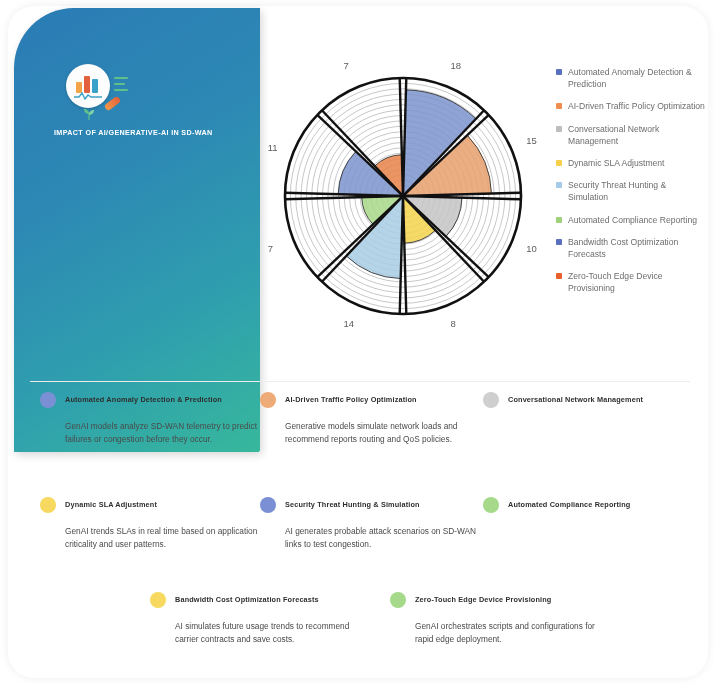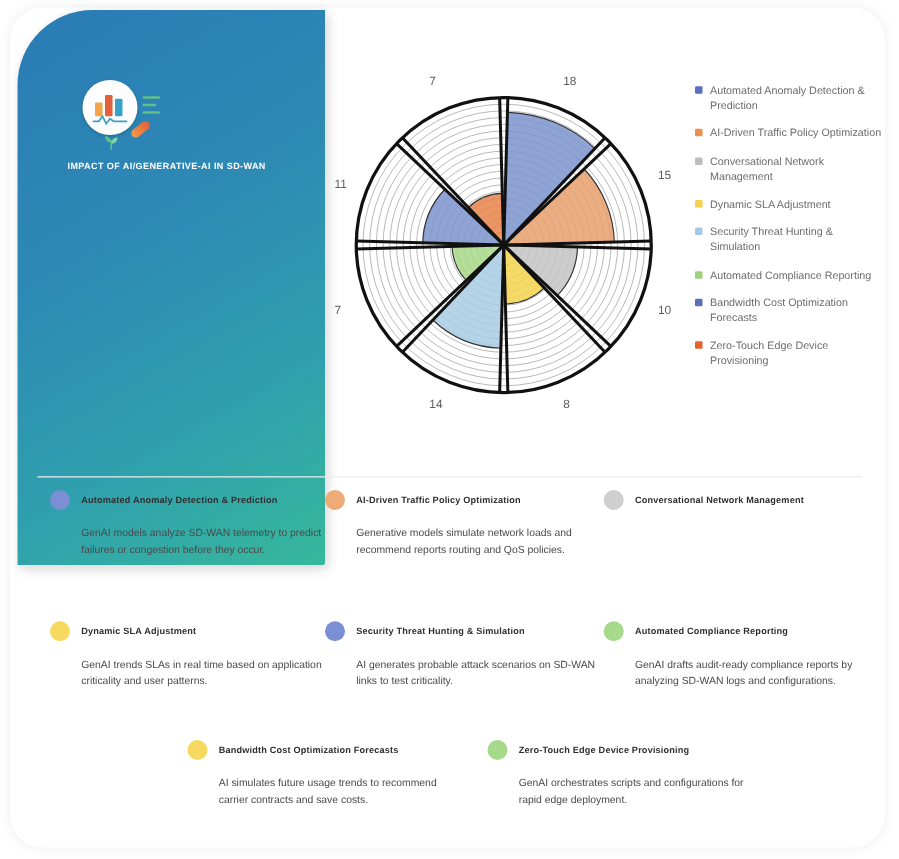--- a/index.html
+++ b/index.html
@@ -318,28 +318,27 @@
             <span class="card-dot" style="background: rgb(246, 217, 94);"></span>
             <span class="card-title">Dynamic SLA Adjustment</span>
           </div>
           <div class="card-body">GenAI trends SLAs in real time based on application criticality and user patterns.</div>
         </div>
         <div class="card" style="left: 220px; top: 0px;">
           <div class="card-head">
             <span class="card-dot" style="background: rgb(123, 144, 212);"></span>
             <span class="card-title">Security Threat Hunting &amp; Simulation</span>
           </div>
-          <div class="card-body">AI generates probable attack scenarios on SD-WAN links to test criticality.</div>
+          <div class="card-body">AI generates probable attack scenarios on SD-WAN links to test congestion.</div>
         </div>
         <div class="card" style="left: 443px; top: 0px;">
           <div class="card-head">
             <span class="card-dot" style="background: rgb(166, 217, 138);"></span>
             <span class="card-title">Automated Compliance Reporting</span>
           </div>
-          <div class="card-body">GenAI drafts audit-ready compliance reports by analyzing SD-WAN logs and configurations.</div>
         </div>
       </div>
       <div class="card-row" style="position: absolute; top: 200px; left: 0px; height: 100px;">
         <div class="card" style="left: 110px; top: 0px;">
           <div class="card-head">
             <span class="card-dot" style="background: rgb(246, 217, 94);"></span>
             <span class="card-title">Bandwidth Cost Optimization Forecasts</span>
           </div>
           <div class="card-body">AI simulates future usage trends to recommend carrier contracts and save costs.</div>
         </div>

